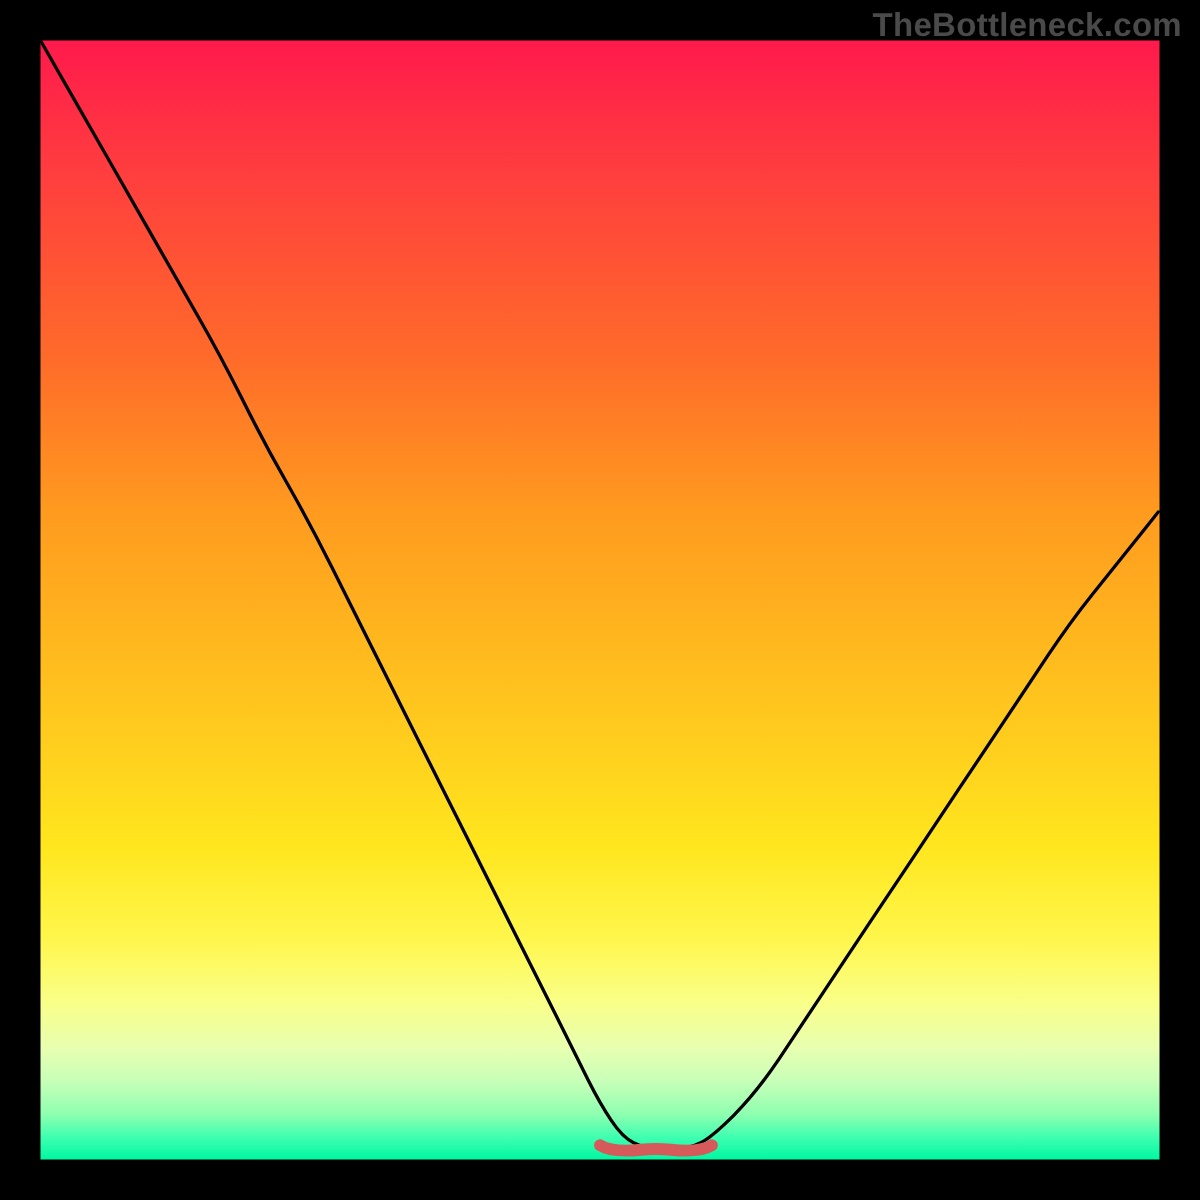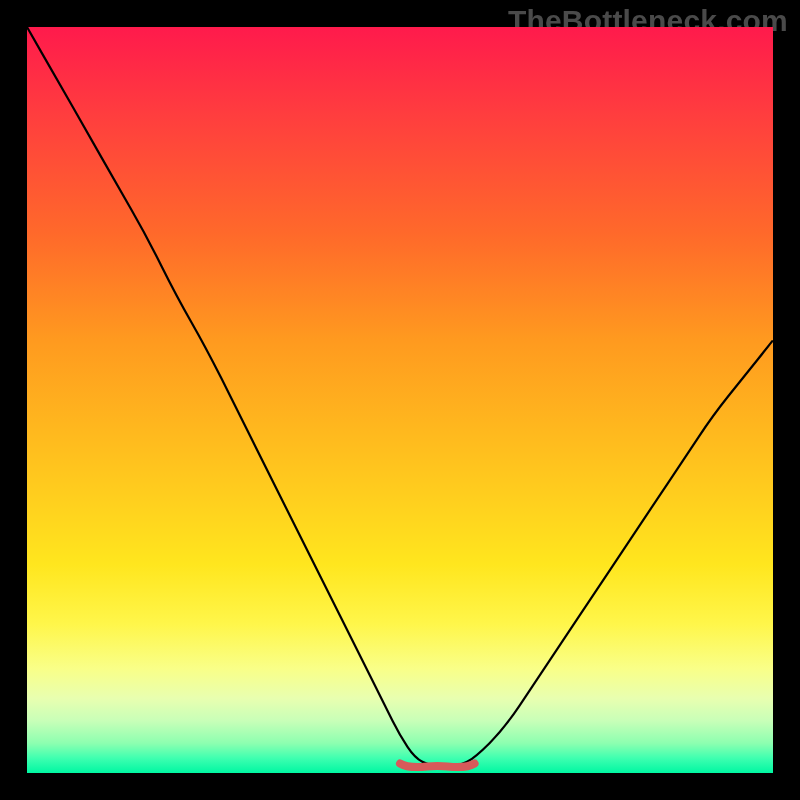--- a/index.html
+++ b/index.html
@@ -31,21 +31,21 @@
       #c8ffb8 93%,
       #8dffb0 96%,
       #3fffb0 98%,
       #00f7a2 100%);
   }
   .watermark {
     position: absolute;
     top: 4px;
     right: 12px;
     color: #4a4a4a;
-    font-size: 30px;
+    font-size: 22px;
     font-weight: 600;
     letter-spacing: 0.2px;
     user-select: none;
   }
   svg.curve {
     position: absolute;
     left: 0;
     top: 0;
     width: 746px;
     height: 746px;

